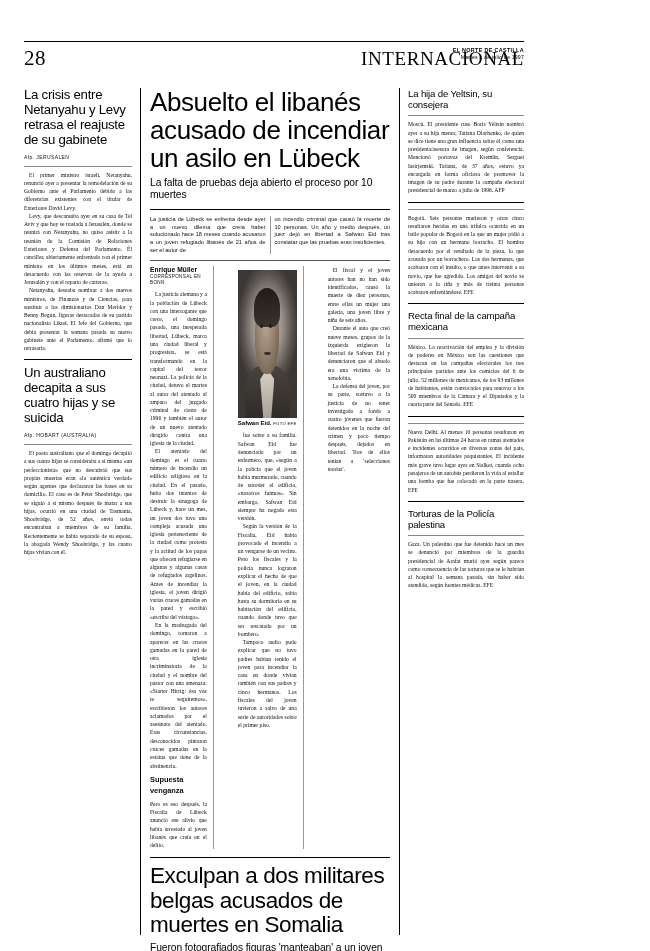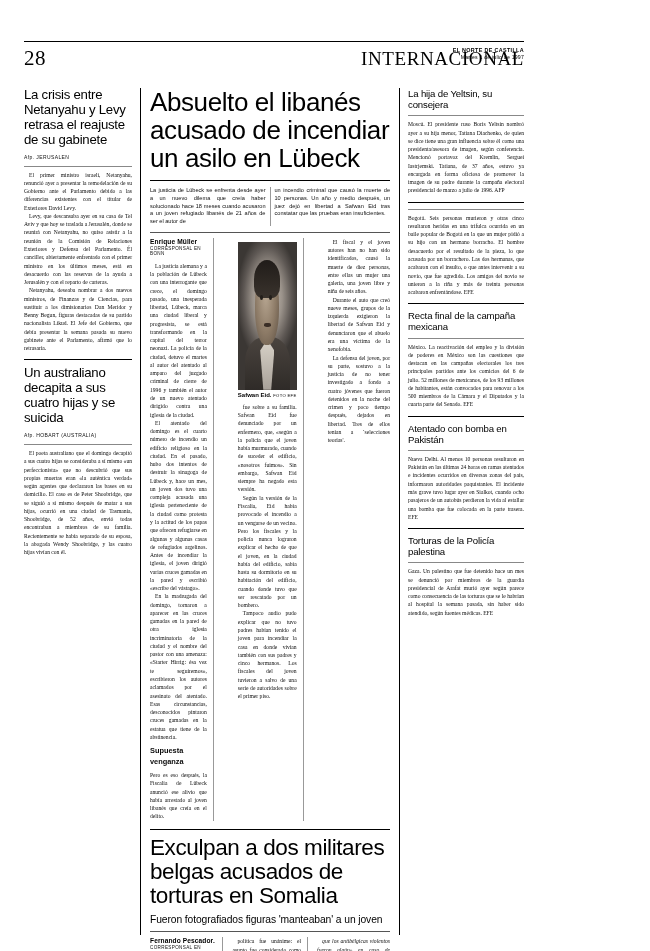--- a/index.html
+++ b/index.html
@@ -291,20 +291,21 @@
           <p class="first">El poeta australiano que el domingo decapitó a sus cuatro hijas se consideraba a sí mismo «un perfeccionista» que no descubrió que sus propias muertas eran «la auténtica verdad» según agentes que declararon las bases en su domicilio. El caso es de Peter Shoobridge, que se siguió a sí mismo después de matar a sus hijas, ocurrió en una ciudad de Tasmania, Shoobridge, de 52 años, envió todas encontraban a miembros de su familia. Recientemente se había separado de su esposa, la abogada Wendy Shoobridge, y las cuatro hijas vivían con él.</p>
         </div>
       </div>
 
     </div>
 
     <div class="col-mid">
 
       <div>
         <h1 class="hl-main">Absuelto el libanés acusado de incendiar un asilo en Lübeck</h1>
+        <div class="subhead">La falta de pruebas deja abierto el proceso por 10 muertes</div>
         <div class="rule-thick"></div>
 
         <div class="lead cols2">
           <div>La justicia de Lübeck se enfrenta desde ayer a un nuevo dilema que creía haber solucionado hace 18 meses cuando acusaron a un joven refugiado libanés de 21 años de ser el autor de</div>
           <div>un incendio criminal que causó la muerte de 10 personas. Un año y medio después, un juez dejó en libertad a Safwan Eid tras constatar que las pruebas eran insuficientes.</div>
         </div>
 
         <div class="rule-thin"></div>
 
         <div style="display:flex; gap:24px;">
@@ -354,21 +355,21 @@
               <p>La defensa del joven, por su parte, sostuvo a la justicia de no tener investigado a fondo a cuatro jóvenes que fueron detenidos en la noche del crimen y poco tiempo después, dejados en libertad. Tres de ellos tenían a `selecciones teorías'.</p>
             </div>
           </div>
 
         </div>
       </div>
 
       <div class="rule-thick"></div>
 
       <div>
-        <h1 class="hl-main" style="font-size:22.5px;">Exculpan a dos militares belgas acusados de torturas en Somalia</h1>
+        <h1 class="hl-main" style="font-size:22.5px;">Exculpan a dos militares belgas acusados de muertes en Somalia</h1>
         <div class="subhead">Fueron fotografiados figuras 'manteaban' a un joven</div>
         <div class="rule-thin"></div>
 
         <div style="display:flex; gap:9px;">
           <div style="width:33%; box-sizing:border-box; border-right:0.5px solid #999; padding-right:6px;">
             <div class="byline">
               <span class="byline-name">Fernando Pescador.</span>
               <span class="byline-desk">CORRESPONSAL EN BRUSELAS</span>
             </div>
             <div class="body-text">
@@ -422,21 +423,20 @@
         <h2 class="hl-right">Recta final de la campaña mexicana</h2>
         <div class="rule-hair"></div>
         <div class="body-text">
           <p class="noind">México. La reactivación del empleo y la división de poderes en México son las cuestiones que destacan en las campañas electorales los tres principales partidos ante los comicios del 6 de julio. 52 millones de mexicanos, de los 93 millones de habitantes, están convocados para renovar a los 500 miembros de la Cámara y el Diputados y la cuarta parte del Senado. EFE</p>
         </div>
       </div>
 
       <div class="rule"></div>
 
       <div>
-        <h2 class="hl-right">Atentado con bomba en Pakistán</h2>
         <div class="rule-hair"></div>
         <div class="body-text">
           <p class="noind">Nueva Delhi. Al menos 10 personas resultaron en Pakistán en las últimas 24 horas en ramas atentados e incidentes ocurridos en diversas zonas del país, informaron autoridades paquistaníes. El incidente más grave tuvo lugar ayer en Sialkot, cuando ocho pasajeros de un autobús perdieron la vida al estallar una bomba que fue colocada en la parte trasera. EFE</p>
         </div>
       </div>
 
       <div class="rule"></div>
 
       <div>
         <h2 class="hl-right">Torturas de la Policía palestina</h2>

